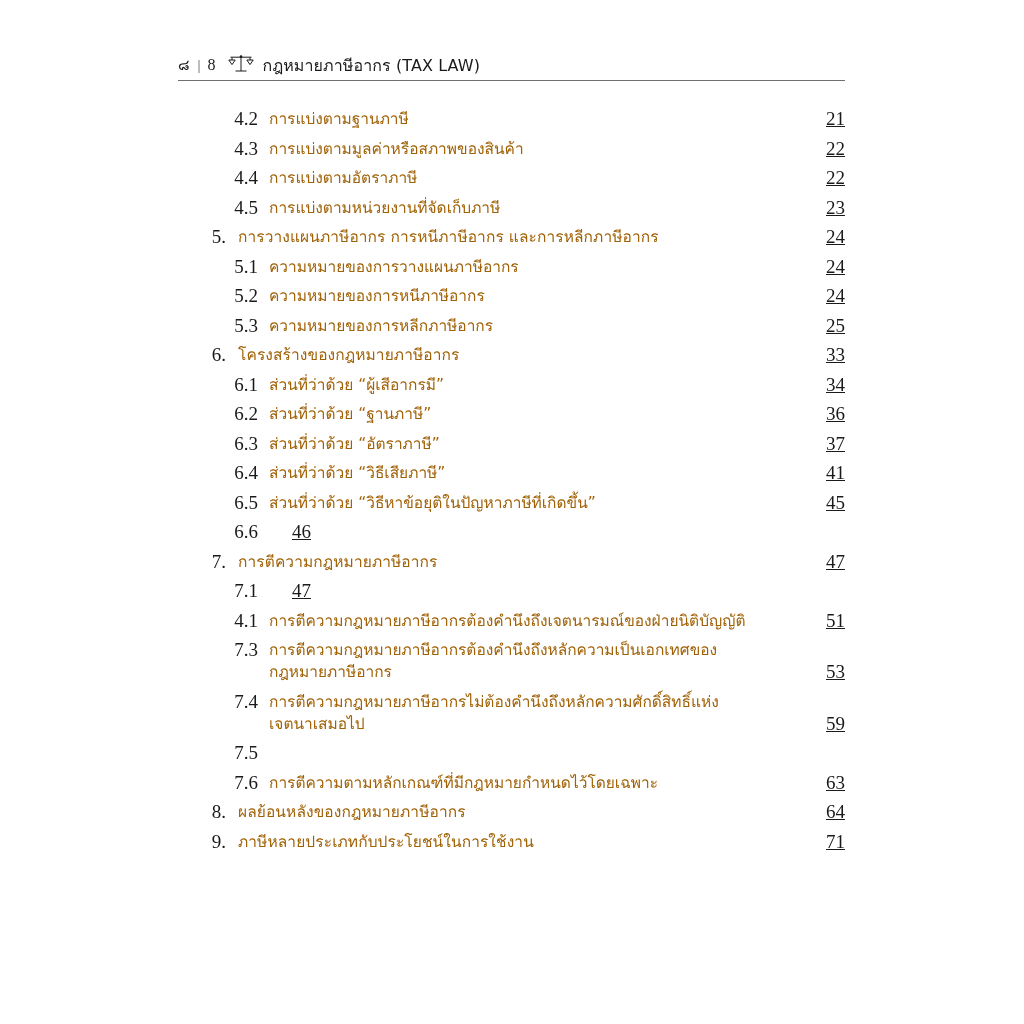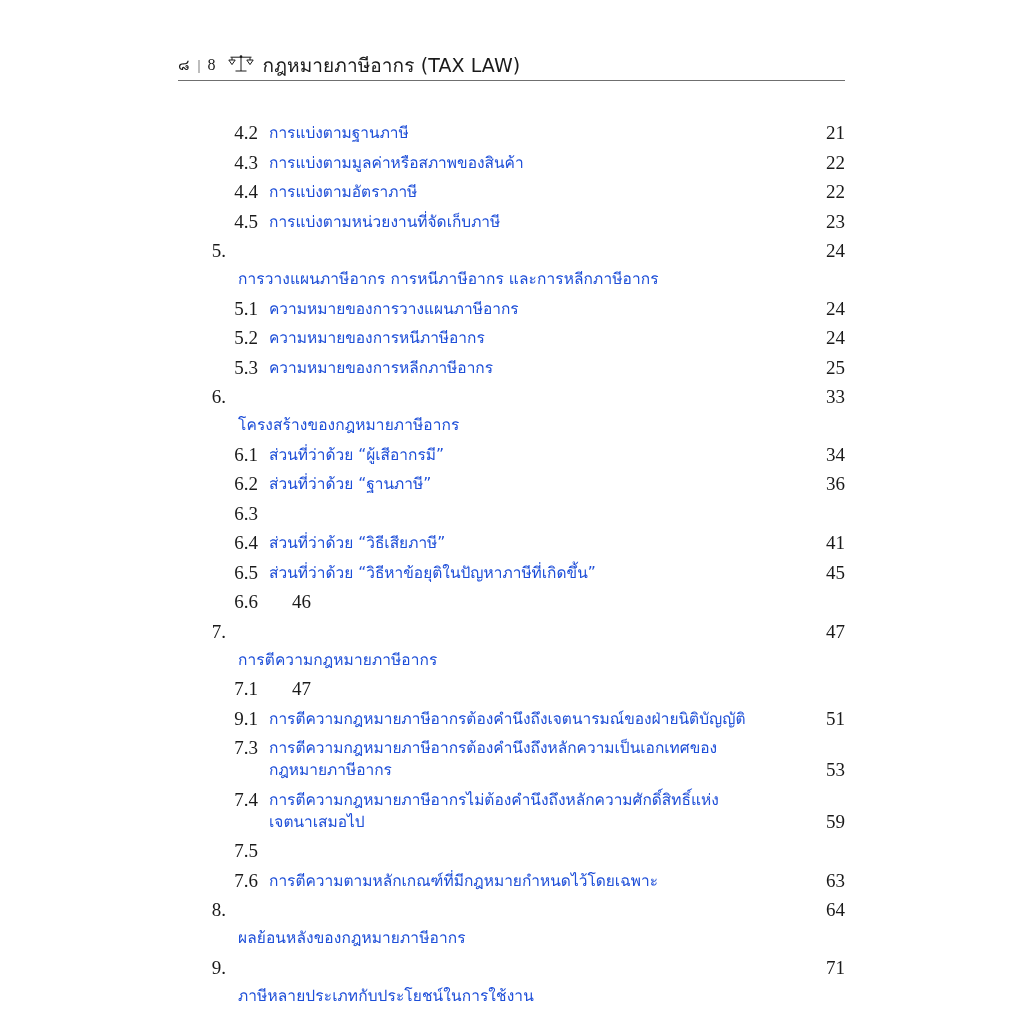--- a/index.html
+++ b/index.html
@@ -53,38 +53,38 @@
   }
   .scales-icon {
     display: inline-flex;
     align-items: center;
     margin: 0 9px 0 12px;
     position: relative;
     top: -1px;
   }
   .header-title {
     font-family: "DejaVu Sans", sans-serif;
-    font-size: 19px;
+    font-size: 16px;
     letter-spacing: 0.1px;
     color: #1a1a1a;
   }
   .header-rule {
     position: absolute;
     left: 178px;
     top: 80px;
     width: 667px;
     height: 1px;
     background: #6f6f6f;
   }
 
   
   .toc {
     position: absolute;
     left: 178px;
-    top: 122px;
+    top: 108px;
     width: 667px;
   }
   .toc-row {
     display: flex;
     align-items: flex-start;
     margin-bottom: 7.5px;
   }
   .toc-num {
     flex: 0 0 auto;
     text-align: right;
@@ -97,36 +97,37 @@
     flex: 1 1 auto;
     display: flex;
     align-items: flex-start;
     justify-content: space-between;
     min-width: 0;
   }
   .toc-text {
     font-family: "DejaVu Sans", sans-serif;
     font-size: 15.5px;
     line-height: 22px;
-    color: #1d4ed8;
+    color: #a16207;
     white-space: pre-line;
   }
   .toc-page {
     flex: 0 0 auto;
     width: 42px;
     text-align: right;
     font-family: "Liberation Serif", serif;
     font-size: 19px;
     line-height: 22px;
     color: #1a1a1a;
+    text-decoration: underline;
   }
 
   
   .lvl1 .toc-num { width: 48px; padding-right: 12px; }
-  .lvl1 .toc-text { letter-spacing: 0.1px; margin-top: 28px; }
+  .lvl1 .toc-text { letter-spacing: 0.1px; }
 
   
   .lvl2 .toc-num { width: 80px; padding-right: 11px; }
 
   
   .toc-row.wrap2 .toc-page { align-self: flex-end; }
 </style>
 </head>
 <body>
 
@@ -227,20 +228,24 @@
       </div>
       <div class="toc-row lvl2">
         <div class="toc-num">6.2</div>
         <div class="toc-body">
           <div class="toc-text">ส่วนที่ว่าด้วย “ฐานภาษี”</div>
           <div class="toc-page">36</div>
         </div>
       </div>
       <div class="toc-row lvl2">
         <div class="toc-num">6.3</div>
+        <div class="toc-body">
+          <div class="toc-text">ส่วนที่ว่าด้วย “อัตราภาษี”</div>
+          <div class="toc-page">37</div>
+        </div>
       </div>
       <div class="toc-row lvl2">
         <div class="toc-num">6.4</div>
         <div class="toc-body">
           <div class="toc-text">ส่วนที่ว่าด้วย “วิธีเสียภาษี”</div>
           <div class="toc-page">41</div>
         </div>
       </div>
       <div class="toc-row lvl2">
         <div class="toc-num">6.5</div>
@@ -262,21 +267,21 @@
           <div class="toc-page">47</div>
         </div>
       </div>
       <div class="toc-row lvl2">
         <div class="toc-num">7.1</div>
         <div class="toc-body">
           <div class="toc-page">47</div>
         </div>
       </div>
       <div class="toc-row lvl2">
-        <div class="toc-num">9.1</div>
+        <div class="toc-num">4.1</div>
         <div class="toc-body">
           <div class="toc-text">การตีความกฎหมายภาษีอากรต้องคำนึงถึงเจตนารมณ์ของฝ่ายนิติบัญญัติ</div>
           <div class="toc-page">51</div>
         </div>
       </div>
       <div class="toc-row lvl2 wrap2">
         <div class="toc-num">7.3</div>
         <div class="toc-body">
           <div class="toc-text">การตีความกฎหมายภาษีอากรต้องคำนึงถึงหลักความเป็นเอกเทศของ
 กฎหมายภาษีอากร</div>

